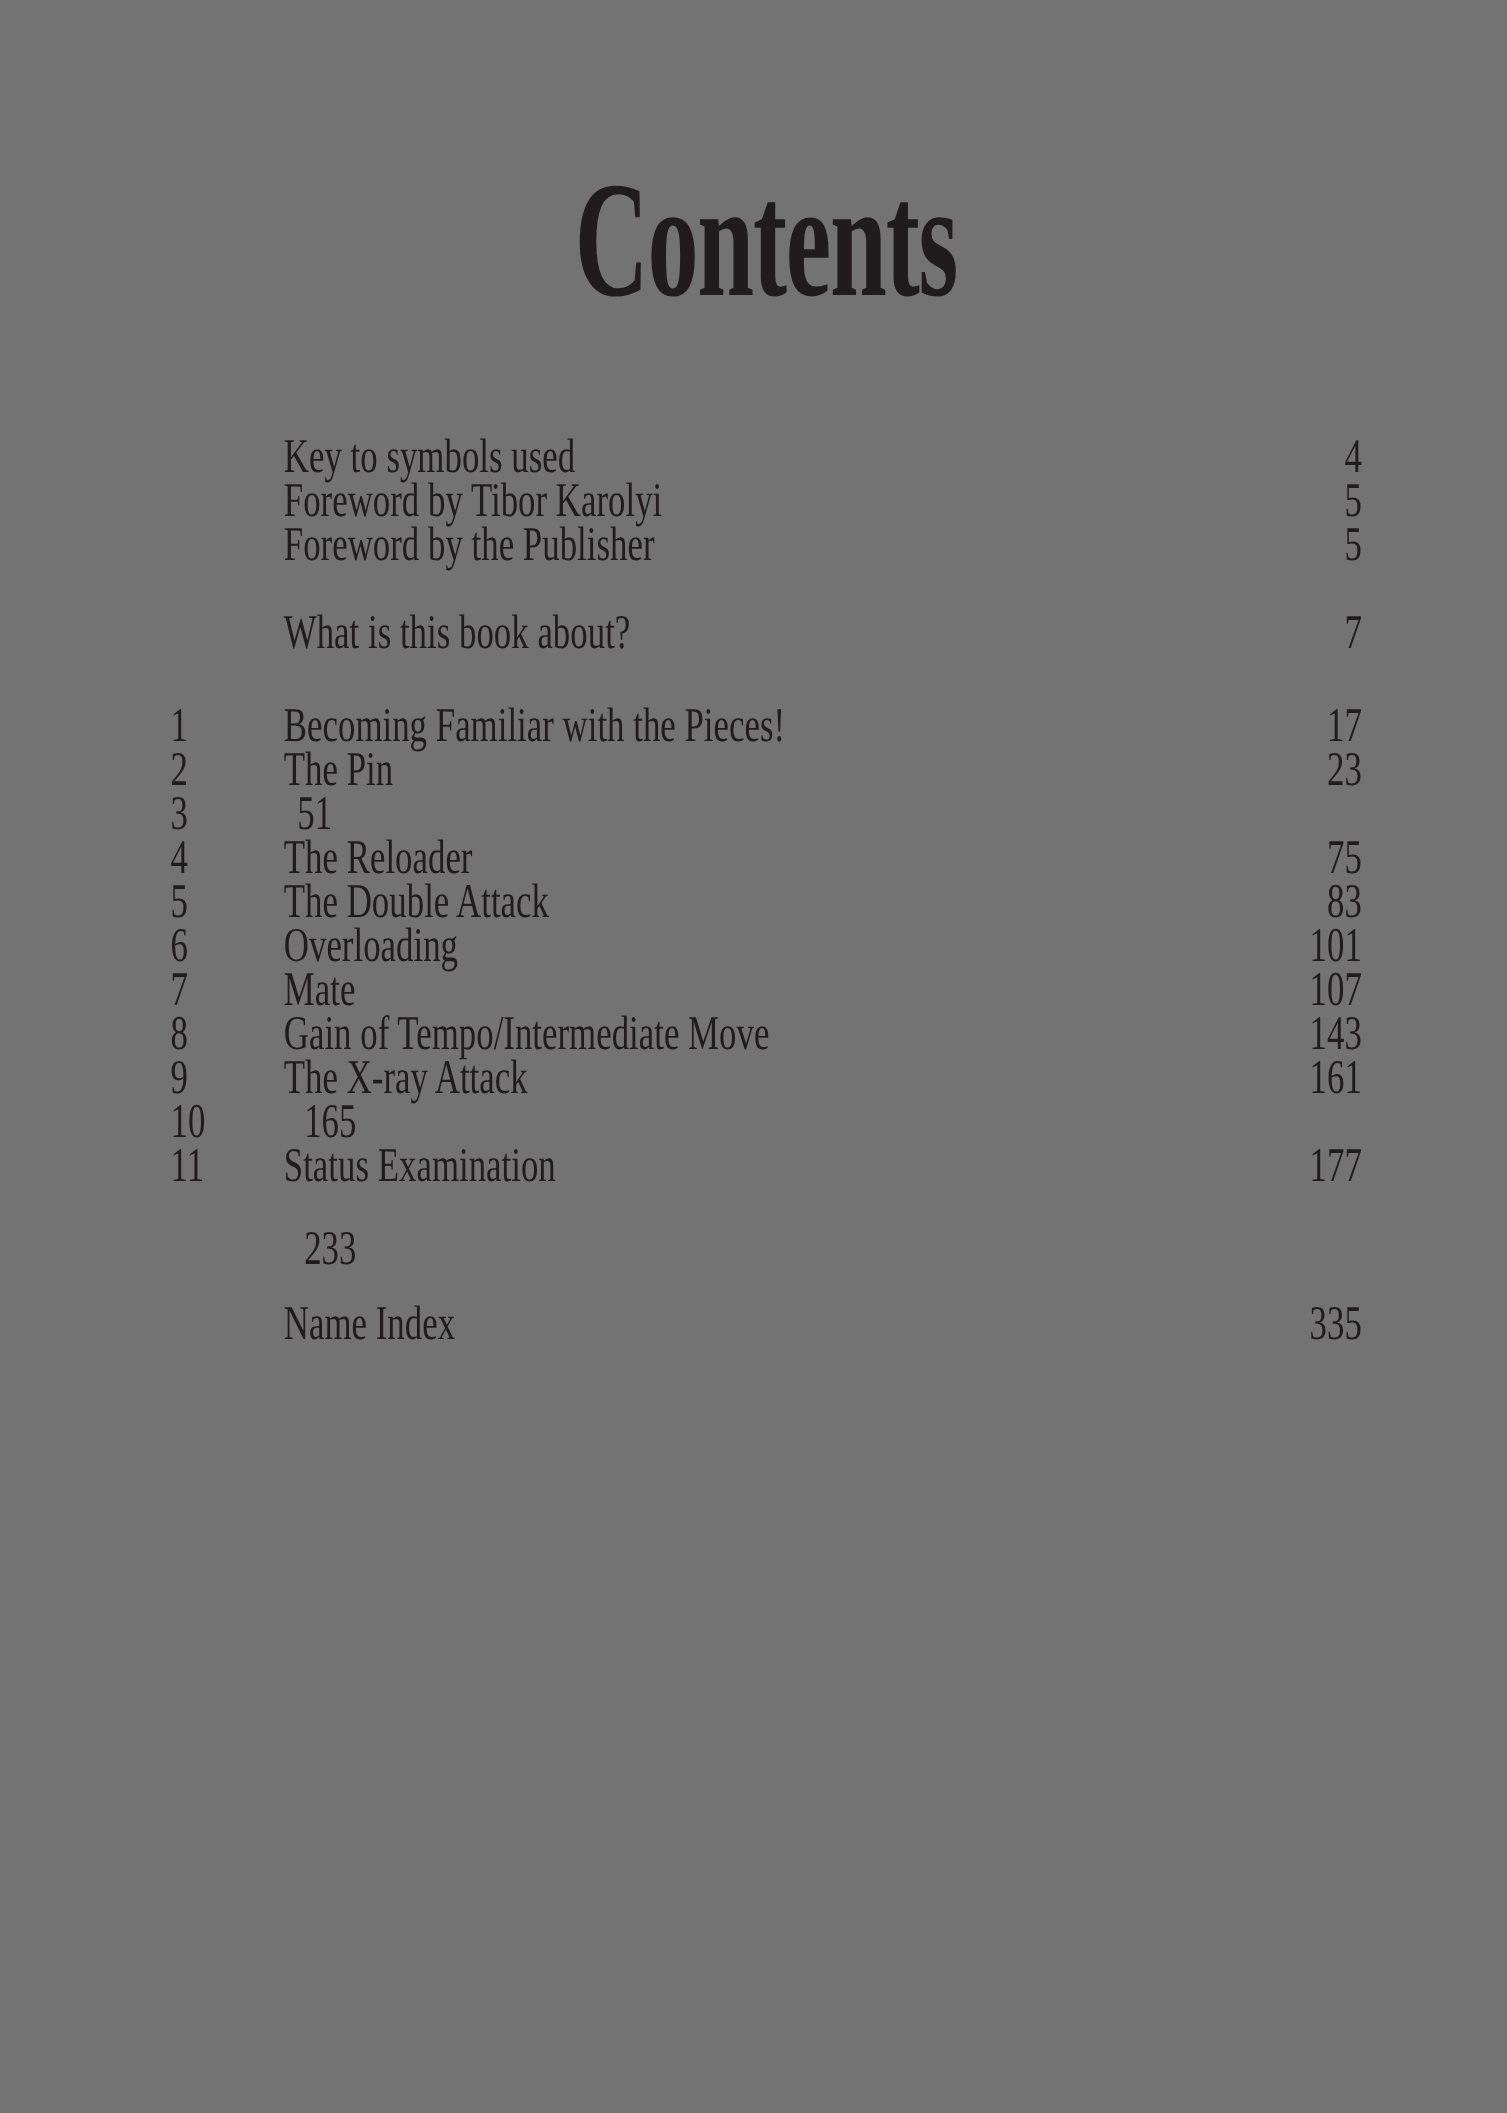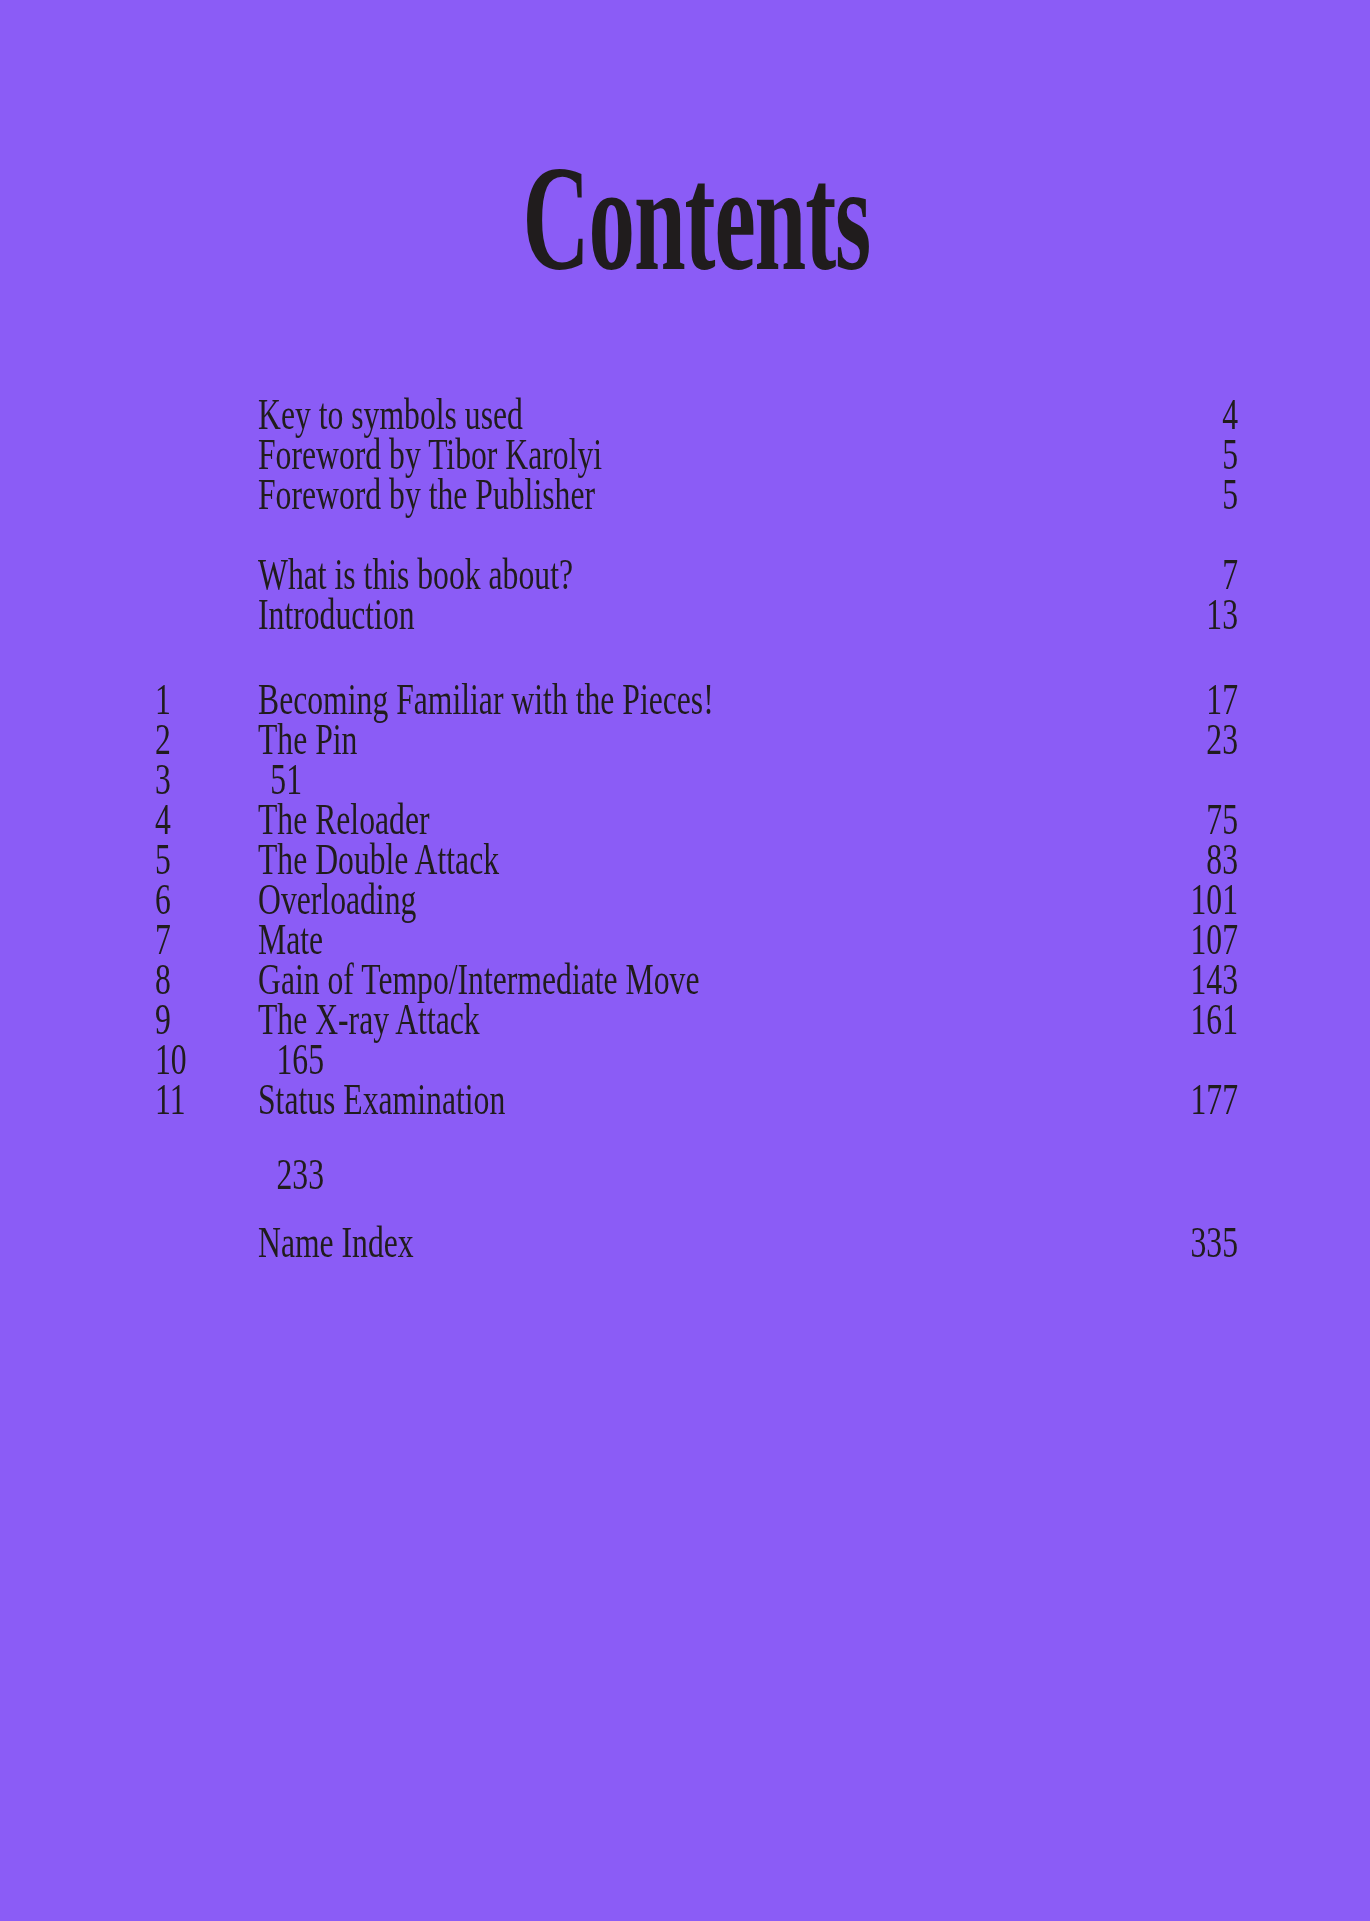--- a/index.html
+++ b/index.html
@@ -11,21 +11,21 @@
     width: 1370px;
     height: 1921px;
     position: relative;
     font-family: "Liberation Serif", "DejaVu Serif", serif;
     color: #201c1d;
     overflow: hidden;
   }
   .page {
     position: absolute;
     inset: 0;
-    background: #8b5cf6;
+    background: #737373;
   }
   
   .title {
     position: absolute;
     left: 155px;
     width: 1083px;
     top: 143px;
     margin: 0;
     text-align: center;
     font-size: 150px;
@@ -109,25 +109,20 @@
   </div>
 </div>
     <div class="sp40"></div>
     <div id="group-intro">
   <div class="toc-row">
     <span class="col-num"><span class="cz"></span></span>
     <span class="col-title"><span class="cz">What is this book about?</span></span>
     <span class="col-page"><span class="cz cz-r">7</span></span>
   </div>
 
-  <div class="toc-row">
-    <span class="col-num"><span class="cz"></span></span>
-    <span class="col-title"><span class="cz">Introduction</span></span>
-    <span class="col-page"><span class="cz cz-r">13</span></span>
-  </div>
 </div>
     <div class="sp45"></div>
     <div id="group-chapters">
   <div class="toc-row">
     <span class="col-num"><span class="cz">1</span></span>
     <span class="col-title"><span class="cz">Becoming Familiar with the Pieces!</span></span>
     <span class="col-page"><span class="cz cz-r">17</span></span>
   </div>
 
   <div class="toc-row">

